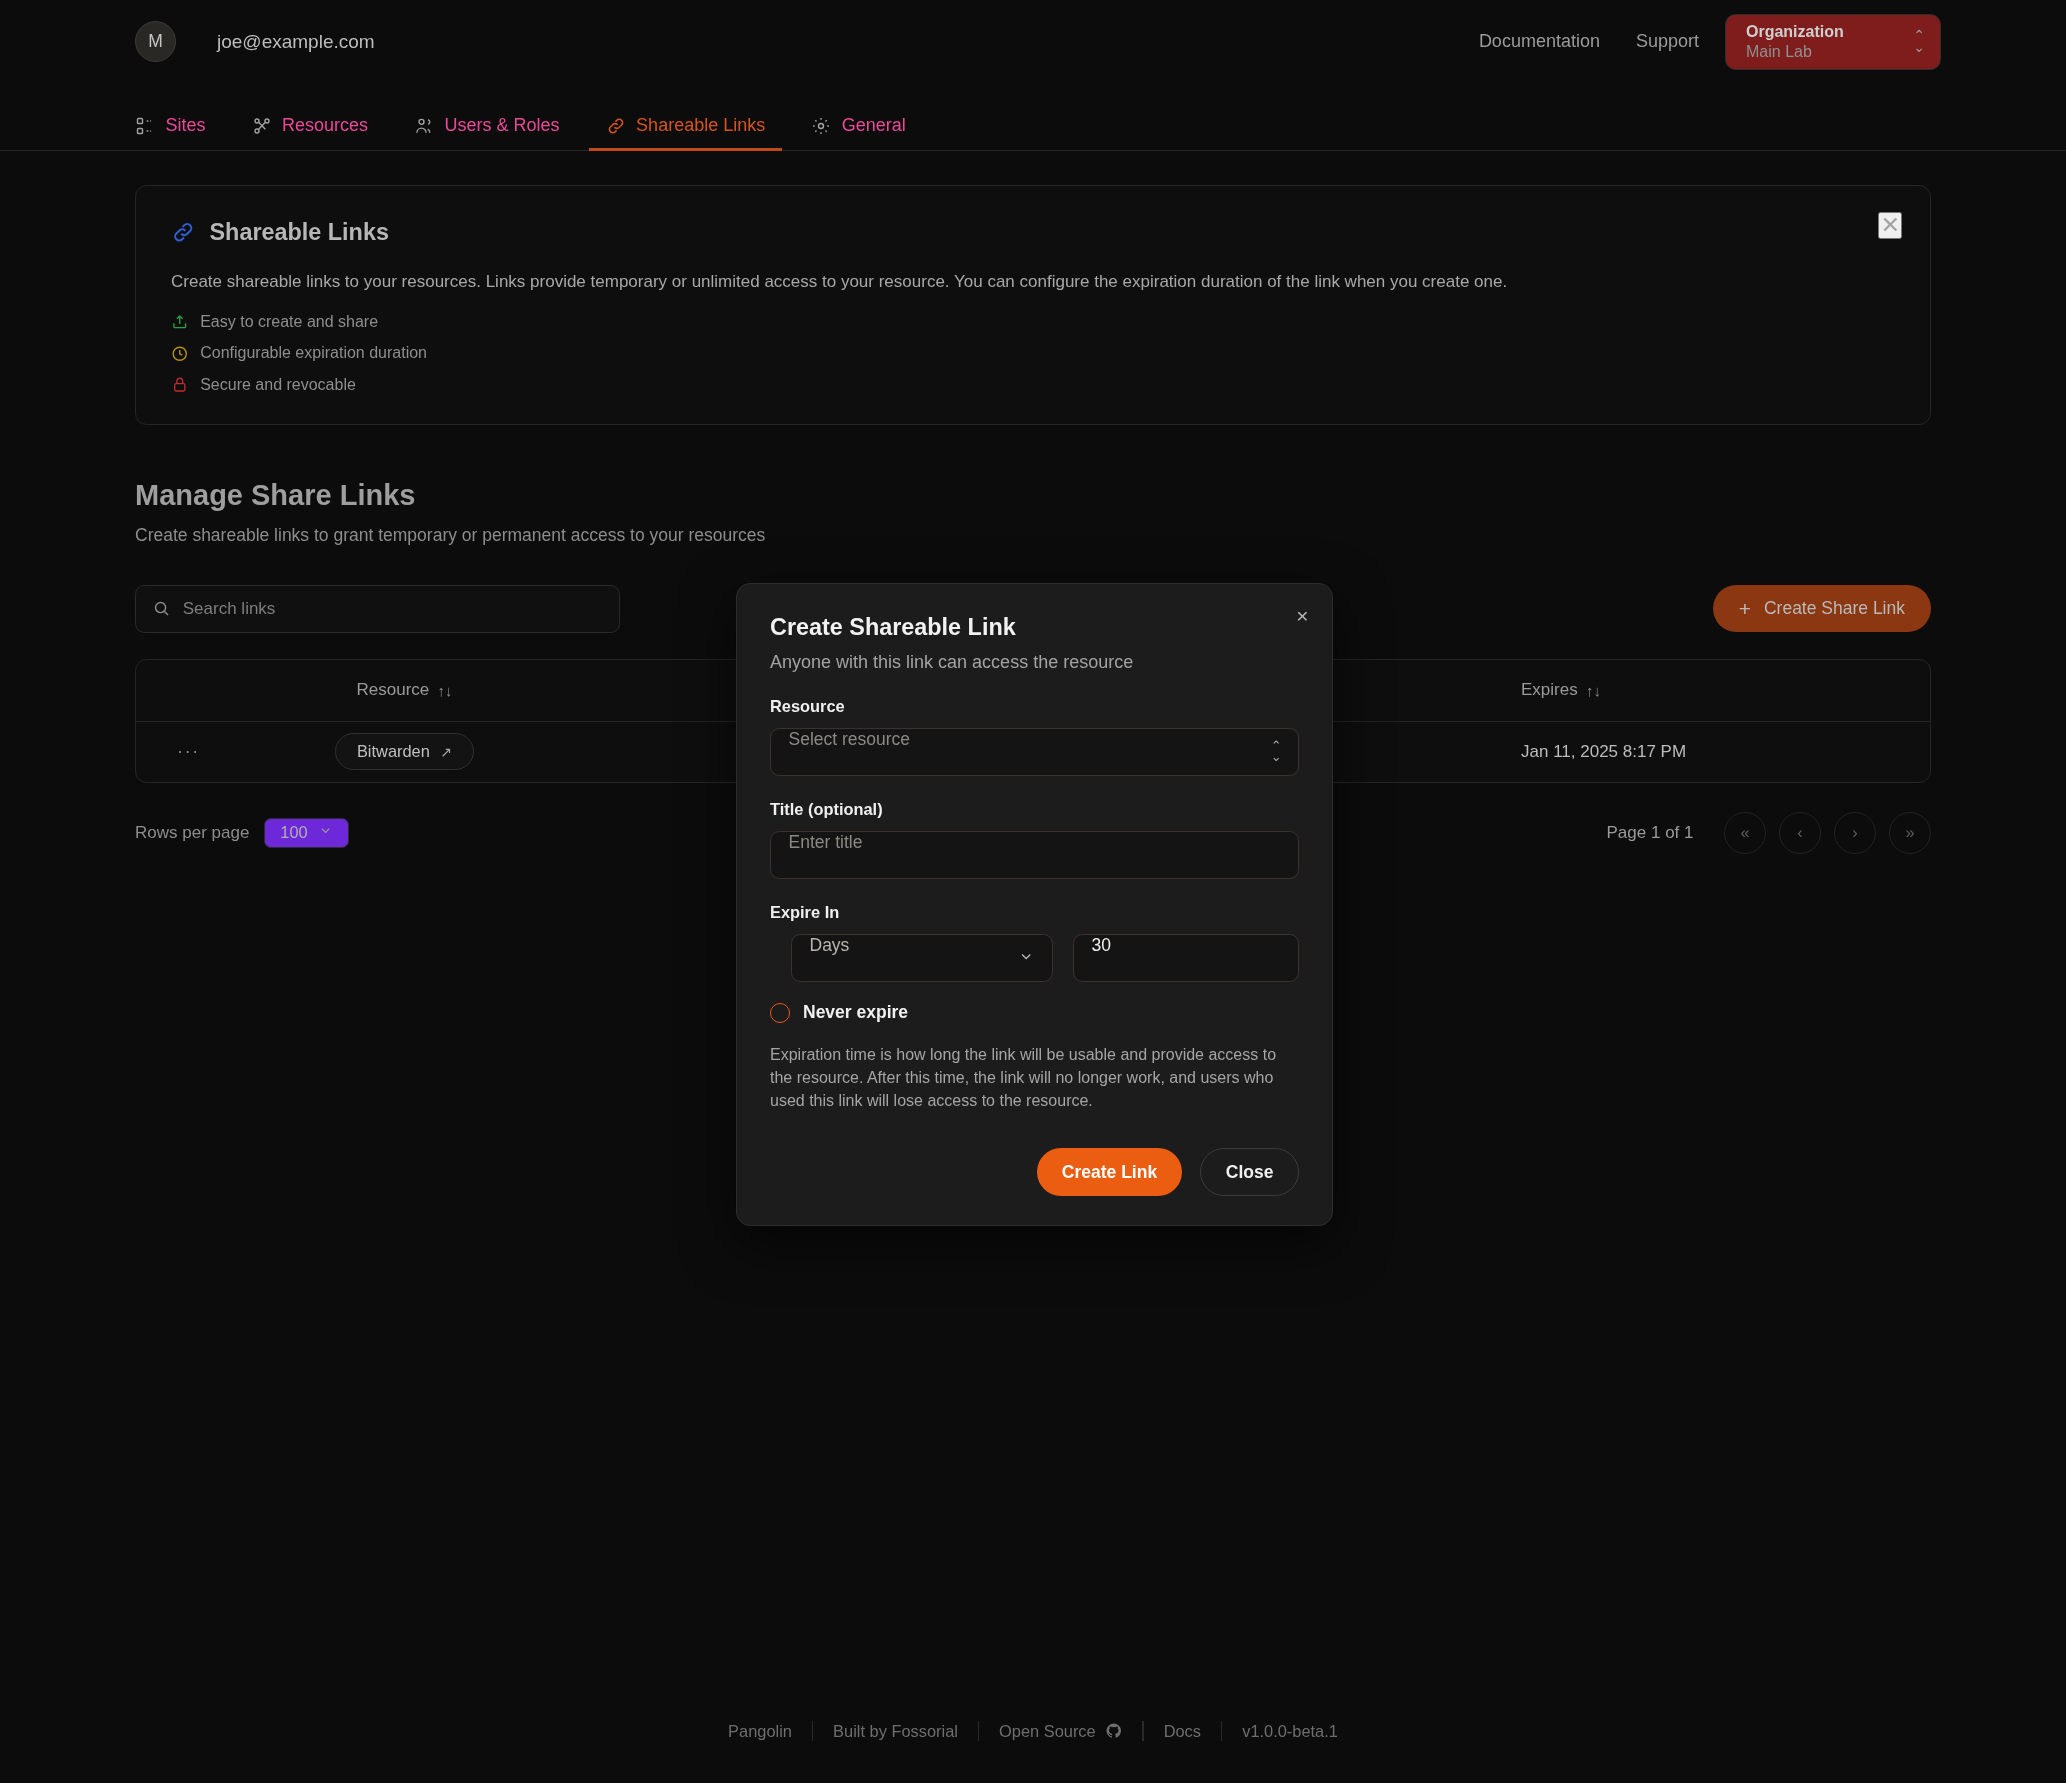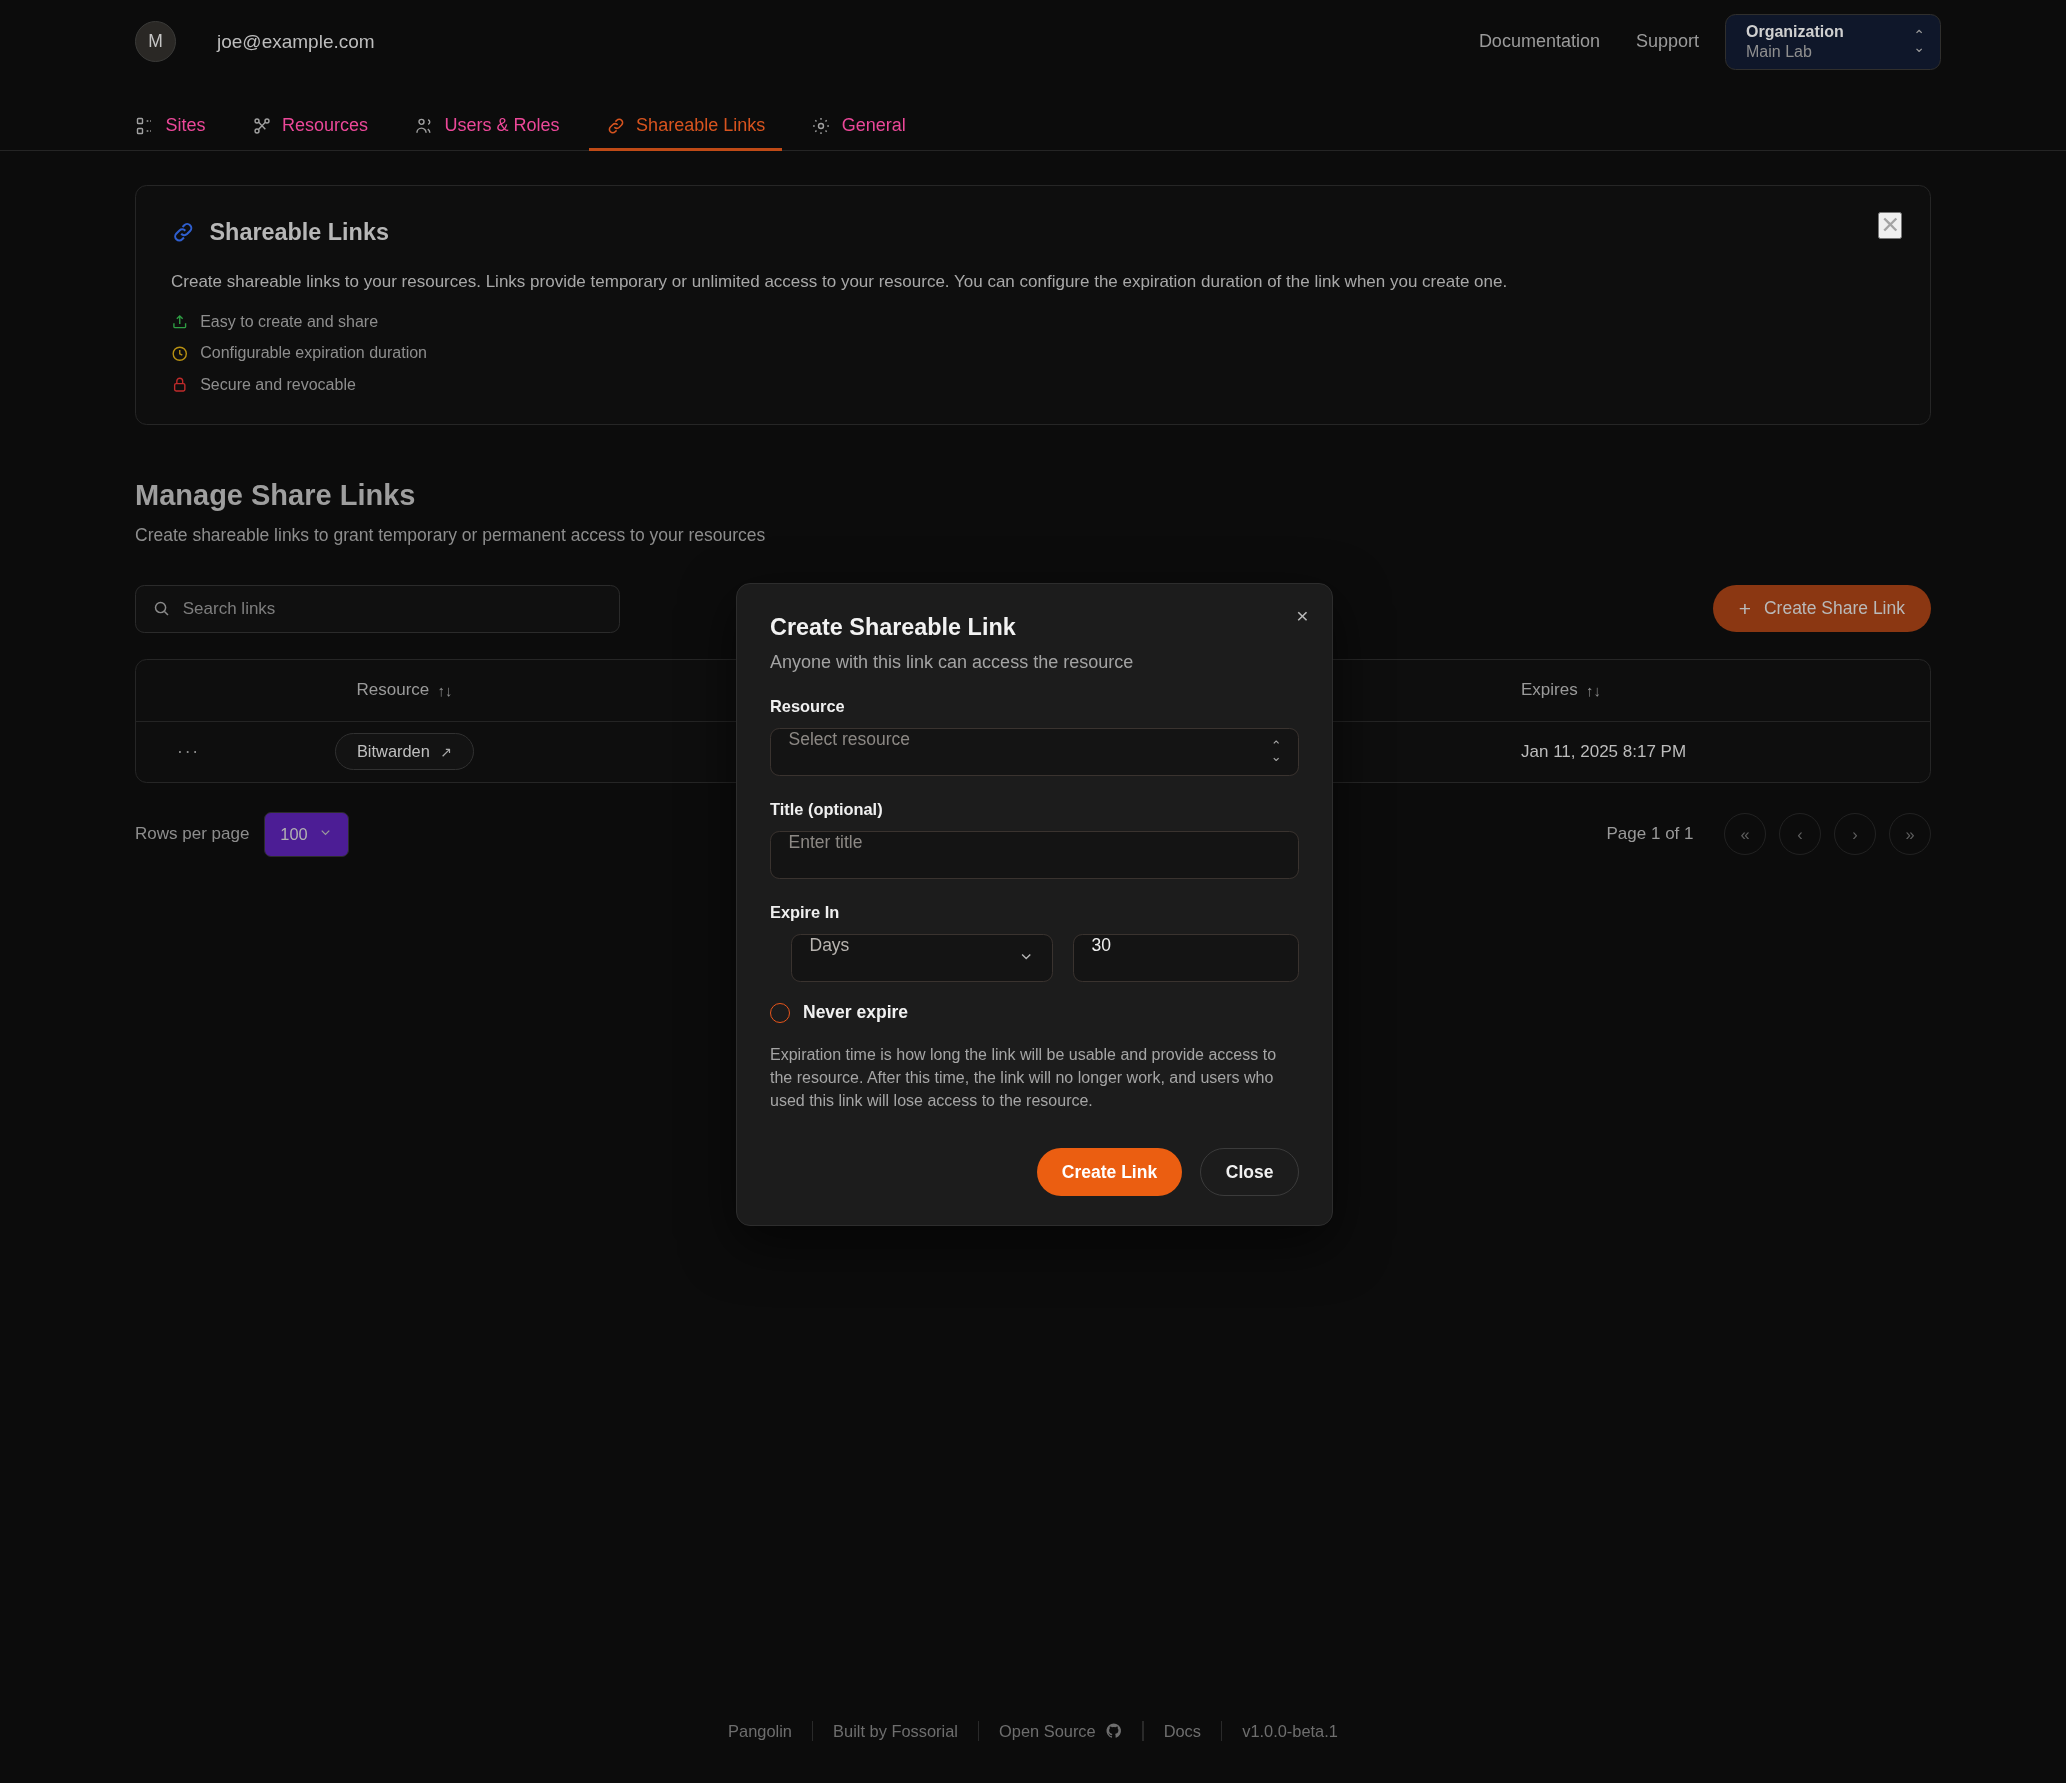--- a/index.html
+++ b/index.html
@@ -22,21 +22,21 @@
     background: #2a2825; border: 1.2px solid #3a3a38;
     display: flex; align-items: center; justify-content: center;
     font-size: 17.5px; color: #c5c5c5;
   }
   .user-email { margin-left: 41px; font-size: 19px; color: #bdbdbd; }
   .topbar-right { margin-left: auto; display: flex; align-items: center; gap: 0; }
   .toplink { font-size: 18px; color: #9b9b9b; margin-right: 36px; }
   .toplink:last-of-type { margin-right: 26px; }
   .org-select {
     width: 216px; height: 56px; border: 1.2px solid #302f2d; border-radius: 10.5px;
-    background: #0f172a; display: flex; align-items: center;
+    background: #7f1d1d; display: flex; align-items: center;
     padding: 8px 20px; position: relative;
   }
   .org-label { font-size: 16px; font-weight: bold; color: #cfcfcf; line-height: 1.25; }
   .org-value { font-size: 16px; color: #8f8f8f; line-height: 1.25; }
   .org-chevrons {
     position: absolute; right: 15px; top: 50%; transform: translateY(-50%);
     font-size: 14px; color: #9a9a9a; line-height: 0.9; text-align: center;
   }
 
   
@@ -116,22 +116,22 @@
     border: 1.2px solid #313131; border-radius: 23.4px; background: #131313;
     padding: 8.2px 21px; font-size: 16.4px; color: #c0c0c0;
     display: flex; align-items: center; gap: 10.5px;
   }
   .badge .arr { font-size: 14px; color: #a9a9a9; }
   .cell-text { font-size: 17px; color: #bcbcbc; white-space: nowrap; }
 
   .pager { margin-top: 29px; display: flex; align-items: center; }
   .rpp-label { font-size: 17px; color: #8d8d8d; }
   .rpp-select {
-    margin-left: 15px; height: 45px; border: 1.2px solid #2c2c2c; border-radius: 7px;
-    background: #4c1d95; display: flex; align-items: center; gap: 10.5px; padding: 0 15px;
+    margin-left: 15px; height: 30px; border: 1.2px solid #2c2c2c; border-radius: 7px;
+    background: #6d28d9; display: flex; align-items: center; gap: 10.5px; padding: 0 15px;
     font-size: 16.4px; color: #b2b2b2;
   }
   .pager-right { margin-left: auto; display: flex; align-items: center; gap: 13px; }
   .page-info { font-size: 17px; color: #9a9a9a; margin-right: 17.5px; }
   .pbtn {
     width: 42px; height: 42px; border-radius: 50%; border: 1.2px solid #222;
     background: transparent; display: flex; align-items: center; justify-content: center;
     color: #5f5f5f; font-size: 16.4px; font-family: "Liberation Sans", sans-serif;
   }
 

